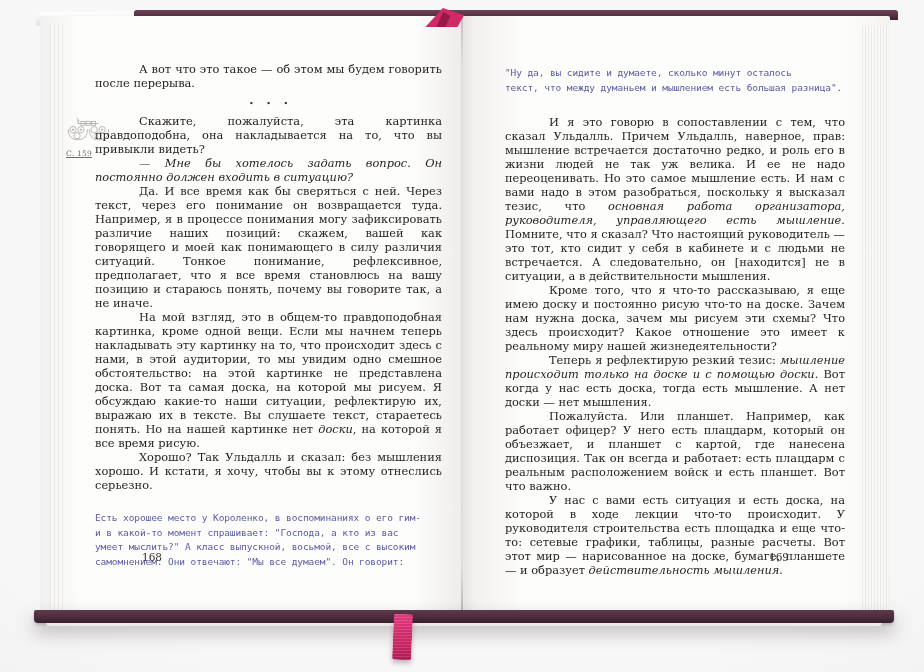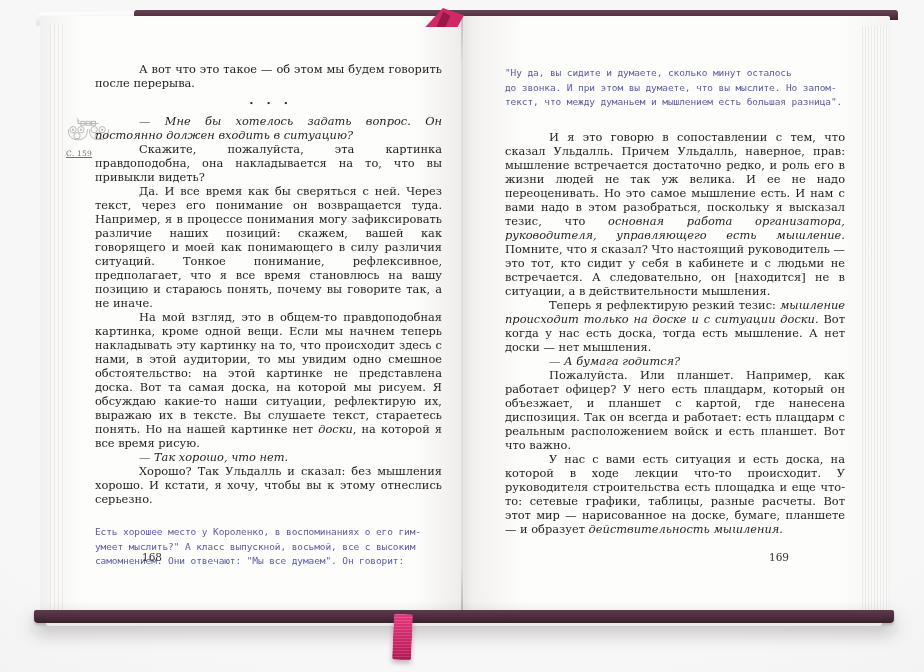--- a/index.html
+++ b/index.html
@@ -137,45 +137,44 @@
           <circle cx="32" cy="14.5" r="3.6"></circle>
           <circle cx="41" cy="14.5" r="3.6"></circle>
           <circle cx="36.5" cy="21.5" r="3.6"></circle>
           <circle cx="41" cy="14.5" r="0.8" fill="#b4b1ae"></circle>
         </svg>
         <div class="label">С. 159</div>
       </div>
       <div class="text-col">
           <p class="par"><span>А вот что это такое — об этом мы будем говорить после перерыва.</span></p>
           <div class="separator">• • •</div>
+          <p class="par"><span>Скажите, пожалуйста, эта картинка правдоподобна, она накладывается на то, что вы привыкли видеть?</span></p>
           <p class="par dialogue"><span class="it">— Мне бы хотелось задать вопрос. Он постоянно должен входить в ситуацию?</span></p>
-          <p class="par"><span>Скажите, пожалуйста, эта картинка правдоподобна, она накладывается на то, что вы привыкли видеть?</span></p>
           <p class="par"><span>Да. И все время как бы сверяться с ней. Через текст, через его понимание он возвращается туда. Например, я в процессе понимания могу зафиксировать различие наших позиций: скажем, вашей как говорящего и моей как понимающего в силу различия ситуаций. Тонкое понимание, рефлексивное, предполагает, что я все время становлюсь на вашу позицию и стараюсь понять, почему вы говорите так, а не иначе.</span></p>
           <p class="par"><span>На мой взгляд, это в общем-то правдоподобная картинка, кроме одной вещи. Если мы начнем теперь накладывать эту картинку на то, что происходит здесь с нами, в этой аудитории, то мы увидим одно смешное обстоятельство: на этой картинке не представлена доска. Вот та самая доска, на которой мы рисуем. Я обсуждаю какие-то наши ситуации, рефлектирую их, выражаю их в тексте. Вы слушаете текст, стараетесь понять. Но на нашей картинке нет </span><span class="it">доски</span><span>, на которой я все время рисую.</span></p>
-          <p class="par dialogue"><span class="it">— Так хорошо, что нет.</span></p>
           <p class="par"><span>Хорошо? Так Ульдалль и сказал: без мышления хорошо. И кстати, я хочу, чтобы вы к этому отнеслись серьезно.</span></p>
           <div class="mono-par mono-later">
             <div>Есть хорошее место у Короленко, в воспоминаниях о его гим-</div>
+            <div>и в какой-то момент спрашивает: "Господа, а кто из вас</div>
             <div>умеет мыслить?" А класс выпускной, восьмой, все с высоким</div>
             <div>самомнением. Они отвечают: "Мы все думаем". Он говорит:</div>
           </div>
         </div>
       <div class="pagenum pagenum-left">168</div>
     </div>
 
     <div class="page page-right">
       <div class="text-col">
           <div class="mono-par mono-first">
             <div>"Ну да, вы сидите и думаете, сколько минут осталось</div>
-            <div>до звонка. И при этом вы думаете, что вы мыслите. Но запом-</div>
             <div>текст, что между думаньем и мышлением есть большая разница".</div>
           </div>
           <p class="par"><span>И я это говорю в сопоставлении с тем, что сказал Ульдалль. Причем Ульдалль, наверное, прав: мышление встречается достаточно редко, и роль его в жизни людей не так уж велика. И ее не надо переоценивать. Но это самое мышление есть. И нам с вами надо в этом разобраться, поскольку я высказал тезис, что </span><span class="it">основная работа организатора, руководителя, управляющего есть мышление.</span><span> Помните, что я сказал? Что настоящий руководитель — это тот, кто сидит у себя в кабинете и с людьми не встречается. А следовательно, он [находится] не в ситуации, а в действительности мышления.</span></p>
-          <p class="par"><span>Теперь я рефлектирую резкий тезис: </span><span class="it">мышление происходит только на доске и с ситуации доски.</span><span> Вот когда у нас есть доска, тогда есть мышление. А нет доски — нет мышления.</span></p>
-          <p class="par dialogue"><span class="it">— А бумага годится?</span></p>
+          <p class="par"><span>Кроме того, что я что-то рассказываю, я еще имею доску и постоянно рисую что-то на доске. Зачем нам нужна доска, зачем мы рисуем эти схемы? Что здесь происходит? Какое отношение это имеет к реальному миру нашей жизнедеятельности?</span></p>
+          <p class="par"><span>Теперь я рефлектирую резкий тезис: </span><span class="it">мышление происходит только на доске и с помощью доски.</span><span> Вот когда у нас есть доска, тогда есть мышление. А нет доски — нет мышления.</span></p>
           <p class="par"><span>Пожалуйста. Или планшет. Например, как работает офицер? У него есть плацдарм, который он объезжает, и планшет с картой, где нанесена диспозиция. Так он всегда и работает: есть плацдарм с реальным расположением войск и есть планшет. Вот что важно.</span></p>
           <p class="par"><span>У нас с вами есть ситуация и есть доска, на которой в ходе лекции что-то происходит. У руководителя строительства есть площадка и еще что-то: сетевые графики, таблицы, разные расчеты. Вот этот мир — нарисованное на доске, бумаге, планшете — и образует </span><span class="it">действительность мышления.</span></p>
         </div>
       <div class="pagenum pagenum-right">169</div>
     </div>
   </div>
 
   <div class="cover-bottom"></div>
   <div class="ribbon-top"></div>
   <div class="ribbon-bottom"></div>

